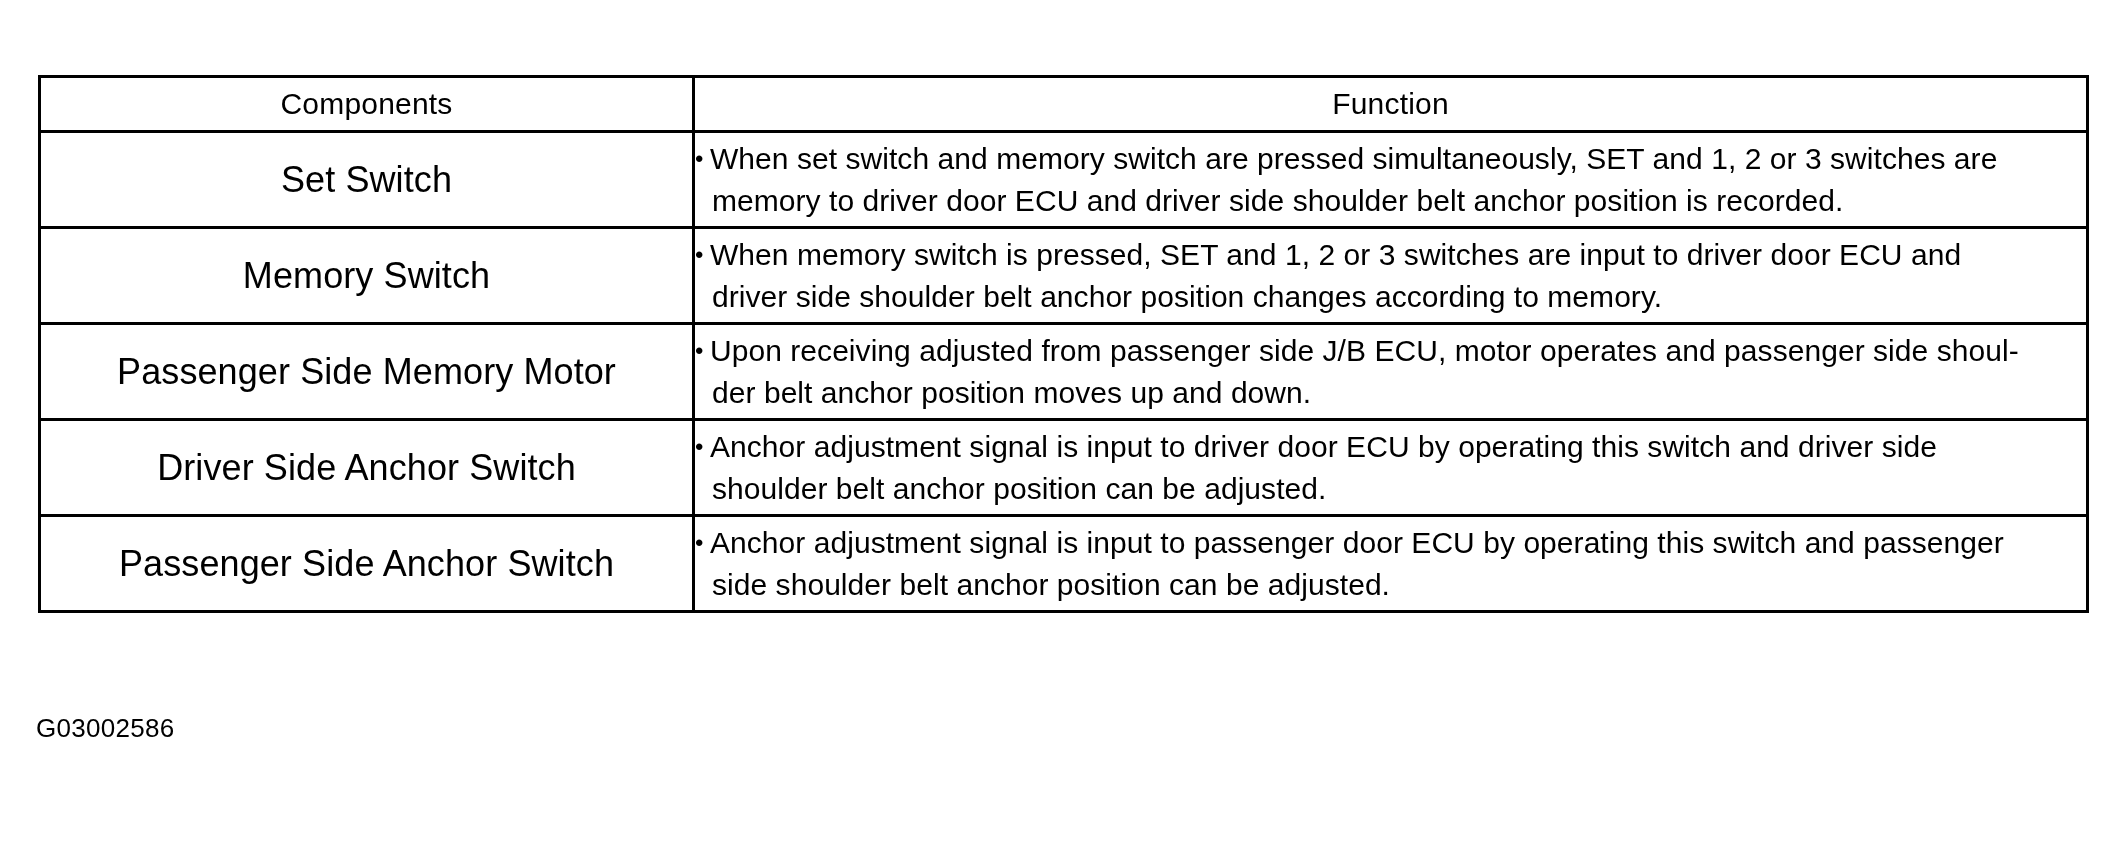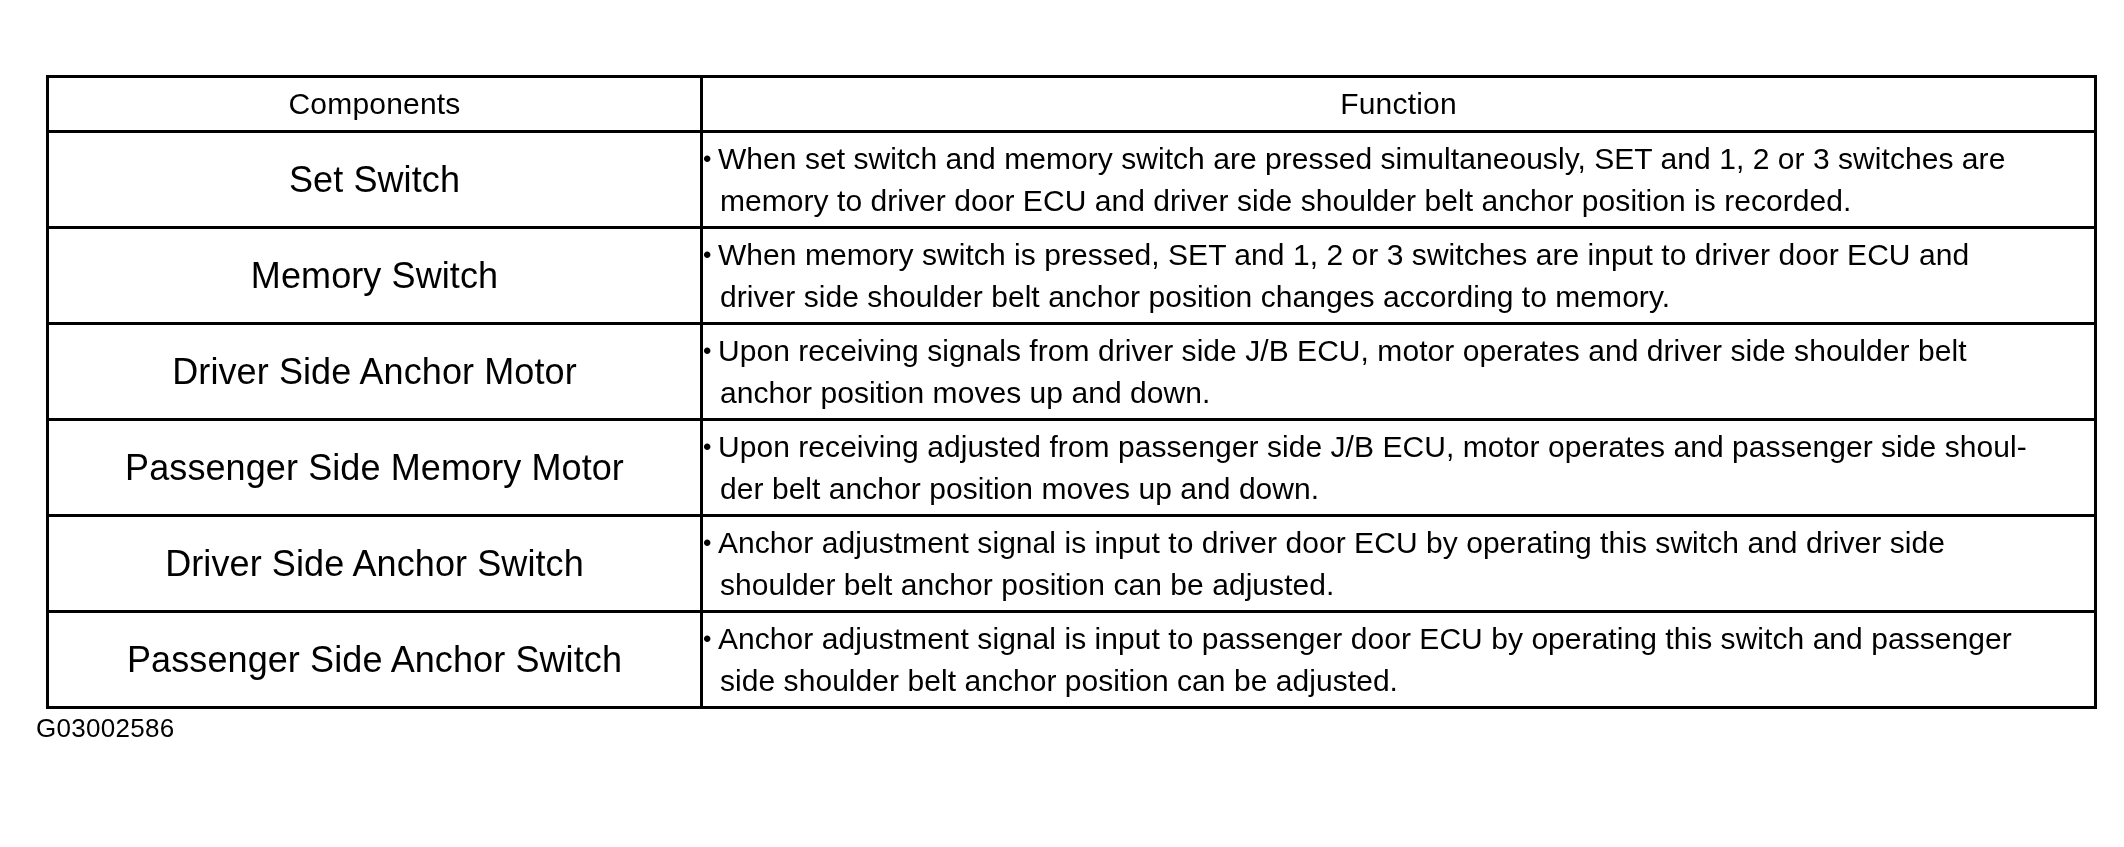--- a/index.html
+++ b/index.html
@@ -15,21 +15,21 @@
     overflow: hidden;
   }
   .page {
     position: relative;
     width: 2124px;
     height: 847px;
     background: #ffffff;
   }
   .spec-table {
     position: absolute;
-    left: 46px;
+    left: 38px;
     top: 75px;
     width: 2048px;
     border-collapse: collapse;
     table-layout: fixed;
     background: #000000;
   }
   .spec-table col.col-components { width: 654px; }
   .spec-table col.col-function   { width: 1394px; }
 
   .spec-table td, .spec-table th {
@@ -131,32 +131,20 @@
           <div class="bullet-row">
             <span class="bullet-mark">•</span>
             <span class="bullet-text">
               <span class="ln">When memory switch is pressed, SET and 1, 2 or 3 switches are input to driver door ECU and</span>
               <span class="ln">driver side shoulder belt anchor position changes according to memory.</span>
             </span>
           </div>
         </td>
       </tr>
 
-      <tr>
-        <td class="comp-cell">Driver Side Anchor Motor</td>
-        <td class="func-cell">
-          <div class="bullet-row">
-            <span class="bullet-mark">•</span>
-            <span class="bullet-text">
-              <span class="ln">Upon receiving signals from driver side J/B ECU, motor operates and driver side shoulder belt</span>
-              <span class="ln">anchor position moves up and down.</span>
-            </span>
-          </div>
-        </td>
-      </tr>
 
       <tr>
         <td class="comp-cell">Passenger Side Memory Motor</td>
         <td class="func-cell">
           <div class="bullet-row">
             <span class="bullet-mark">•</span>
             <span class="bullet-text">
               <span class="ln">Upon receiving adjusted from passenger side J/B ECU, motor operates and passenger side shoul-</span>
               <span class="ln">der belt anchor position moves up and down.</span>
             </span>

